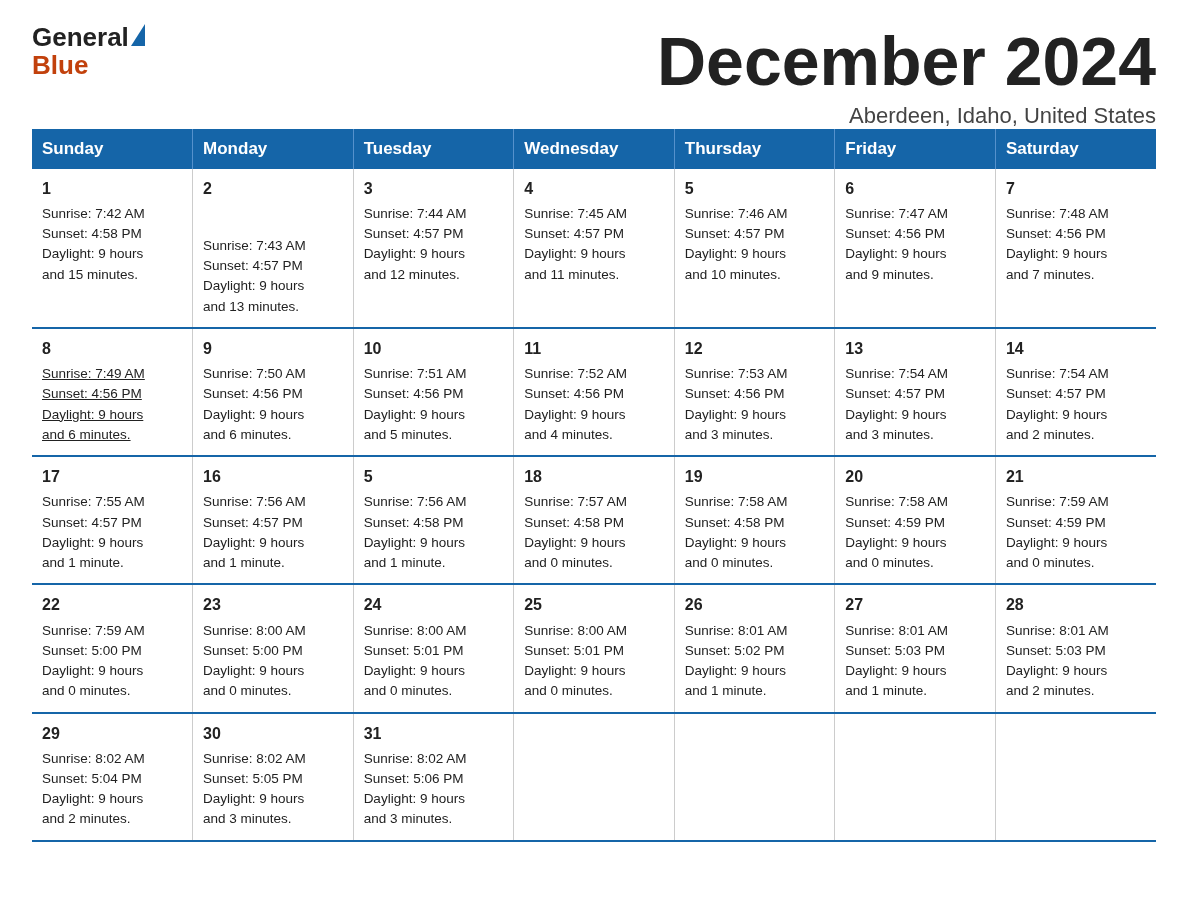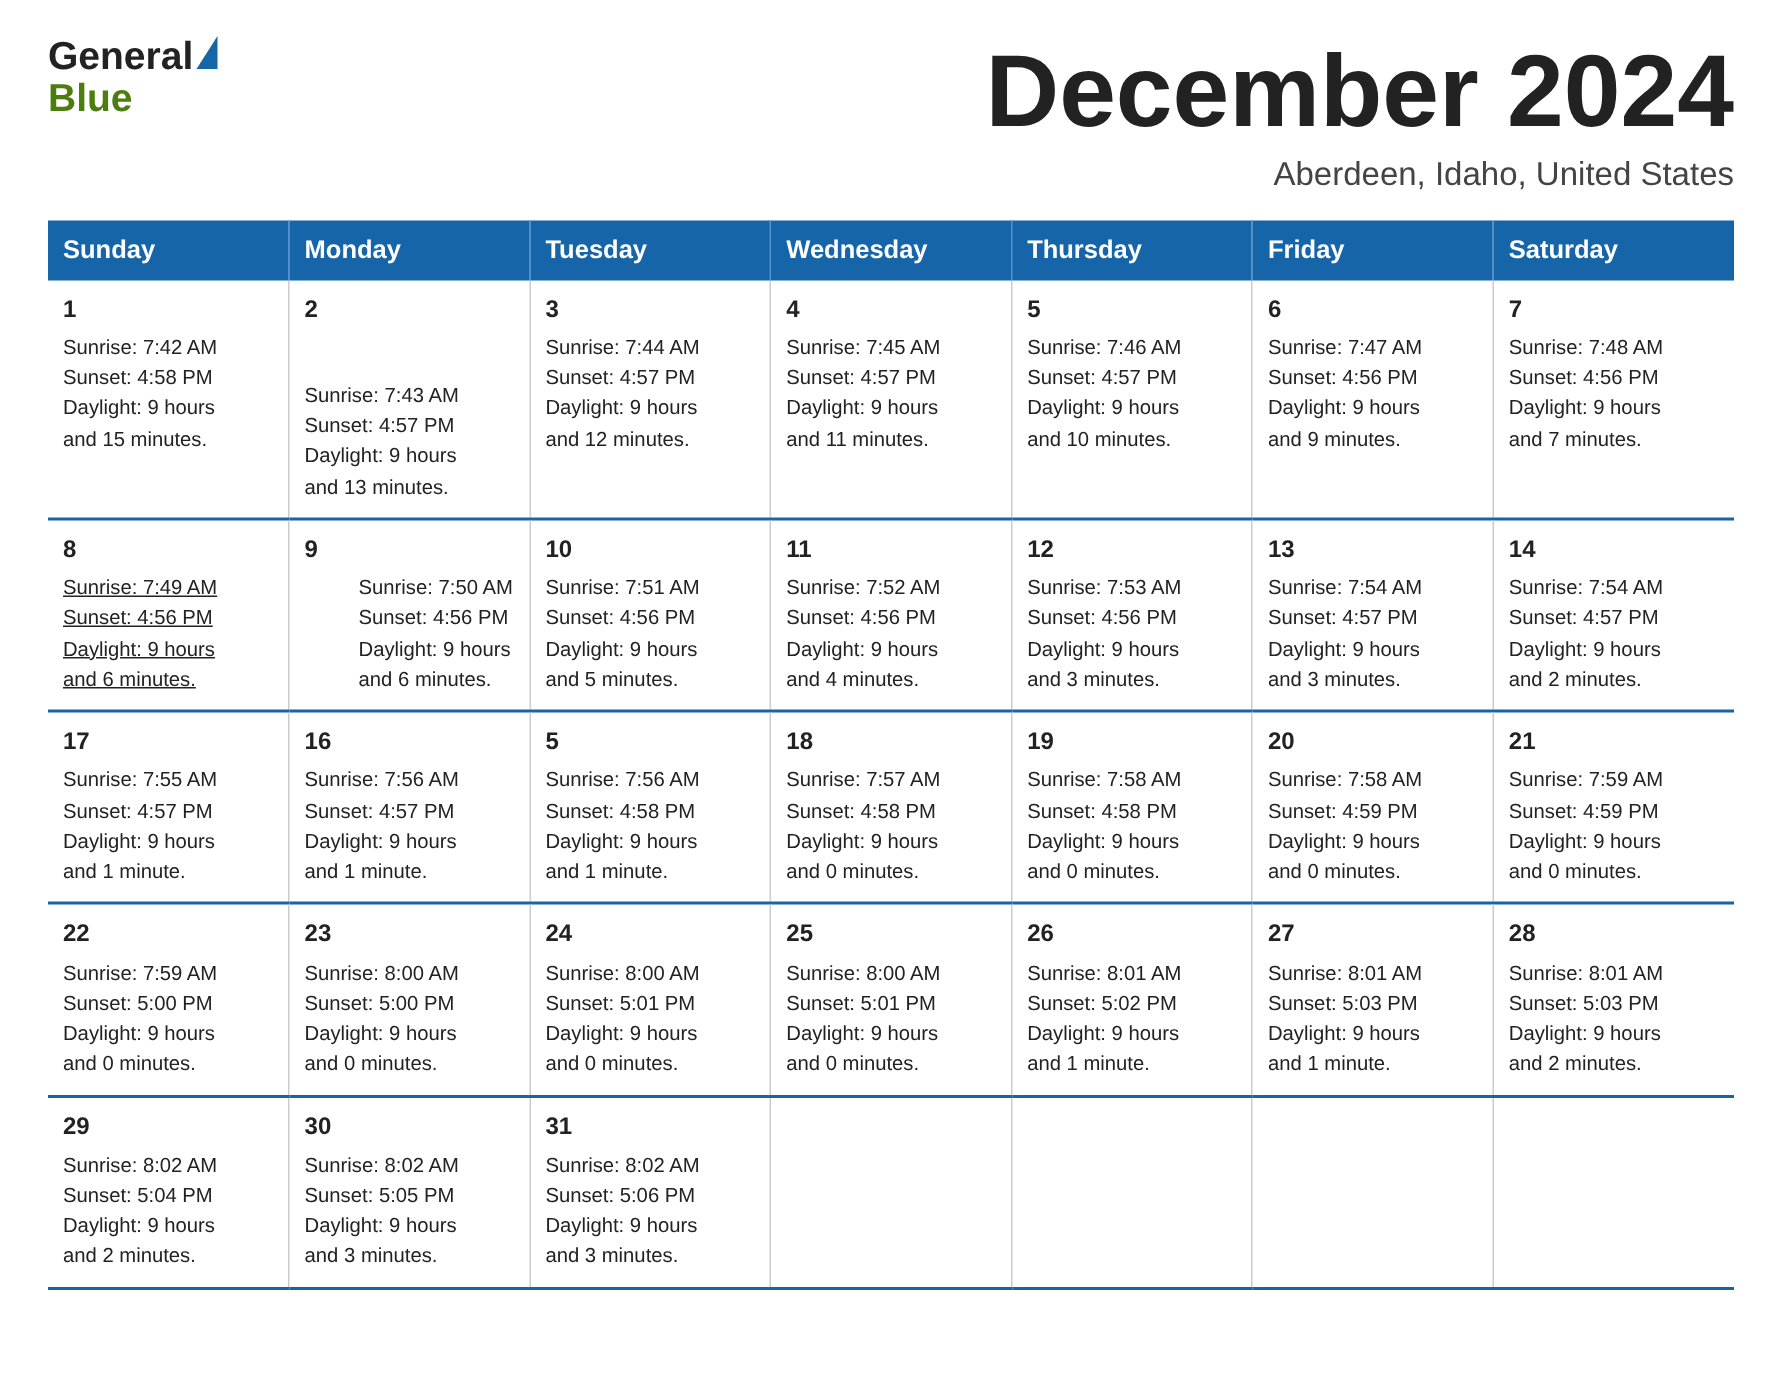--- a/index.html
+++ b/index.html
@@ -8,21 +8,20 @@
       background: #fff;
       color: #222;
       width: 1188px;
       min-height: 918px;
       padding: 24px 32px 32px 32px;
     }
     .header-area {
       display: flex;
       justify-content: space-between;
       align-items: flex-start;
-      margin-bottom: 18px;
     }
     .logo-area {
       display: flex;
       flex-direction: column;
       align-items: flex-start;
     }
     .logo-text {
       display: flex;
       align-items: center;
       font-size: 26px;
@@ -37,21 +36,21 @@
       height: 0;
       border-left: 14px solid transparent;
       border-right: 0px solid transparent;
       border-bottom: 22px solid #1565a8;
       margin: 0 2px;
       vertical-align: middle;
       position: relative;
       top: -2px;
     }
     .logo-blue {
-      color: #4d7c0f;
+      color: #c2410c;
       font-size: 26px;
       font-weight: bold;
     }
     .title-area {
       text-align: right;
     }
     .month-title {
       font-size: 68px;
       font-weight: bold;
       color: #222;
@@ -184,21 +183,21 @@
       <tr>
         <td>
           <span class="day-number">8</span>
           <div class="day-info" style="white-space: pre-line; text-decoration: underline;">Sunrise: 7:49 AM
 Sunset: 4:56 PM
 Daylight: 9 hours
 and 6 minutes.</div>
         </td>
         <td>
           <span class="day-number">9</span>
-          <div class="day-info" style="white-space: pre-line; margin-left: 36px;">Sunrise: 7:50 AM
+          <div class="day-info" style="white-space: pre-line;">Sunrise: 7:50 AM
 Sunset: 4:56 PM
 Daylight: 9 hours
 and 6 minutes.</div>
         </td>
         <td>
           <span class="day-number">10</span>
           <div class="day-info" style="white-space: pre-line;">Sunrise: 7:51 AM
 Sunset: 4:56 PM
 Daylight: 9 hours
 and 5 minutes.</div>

